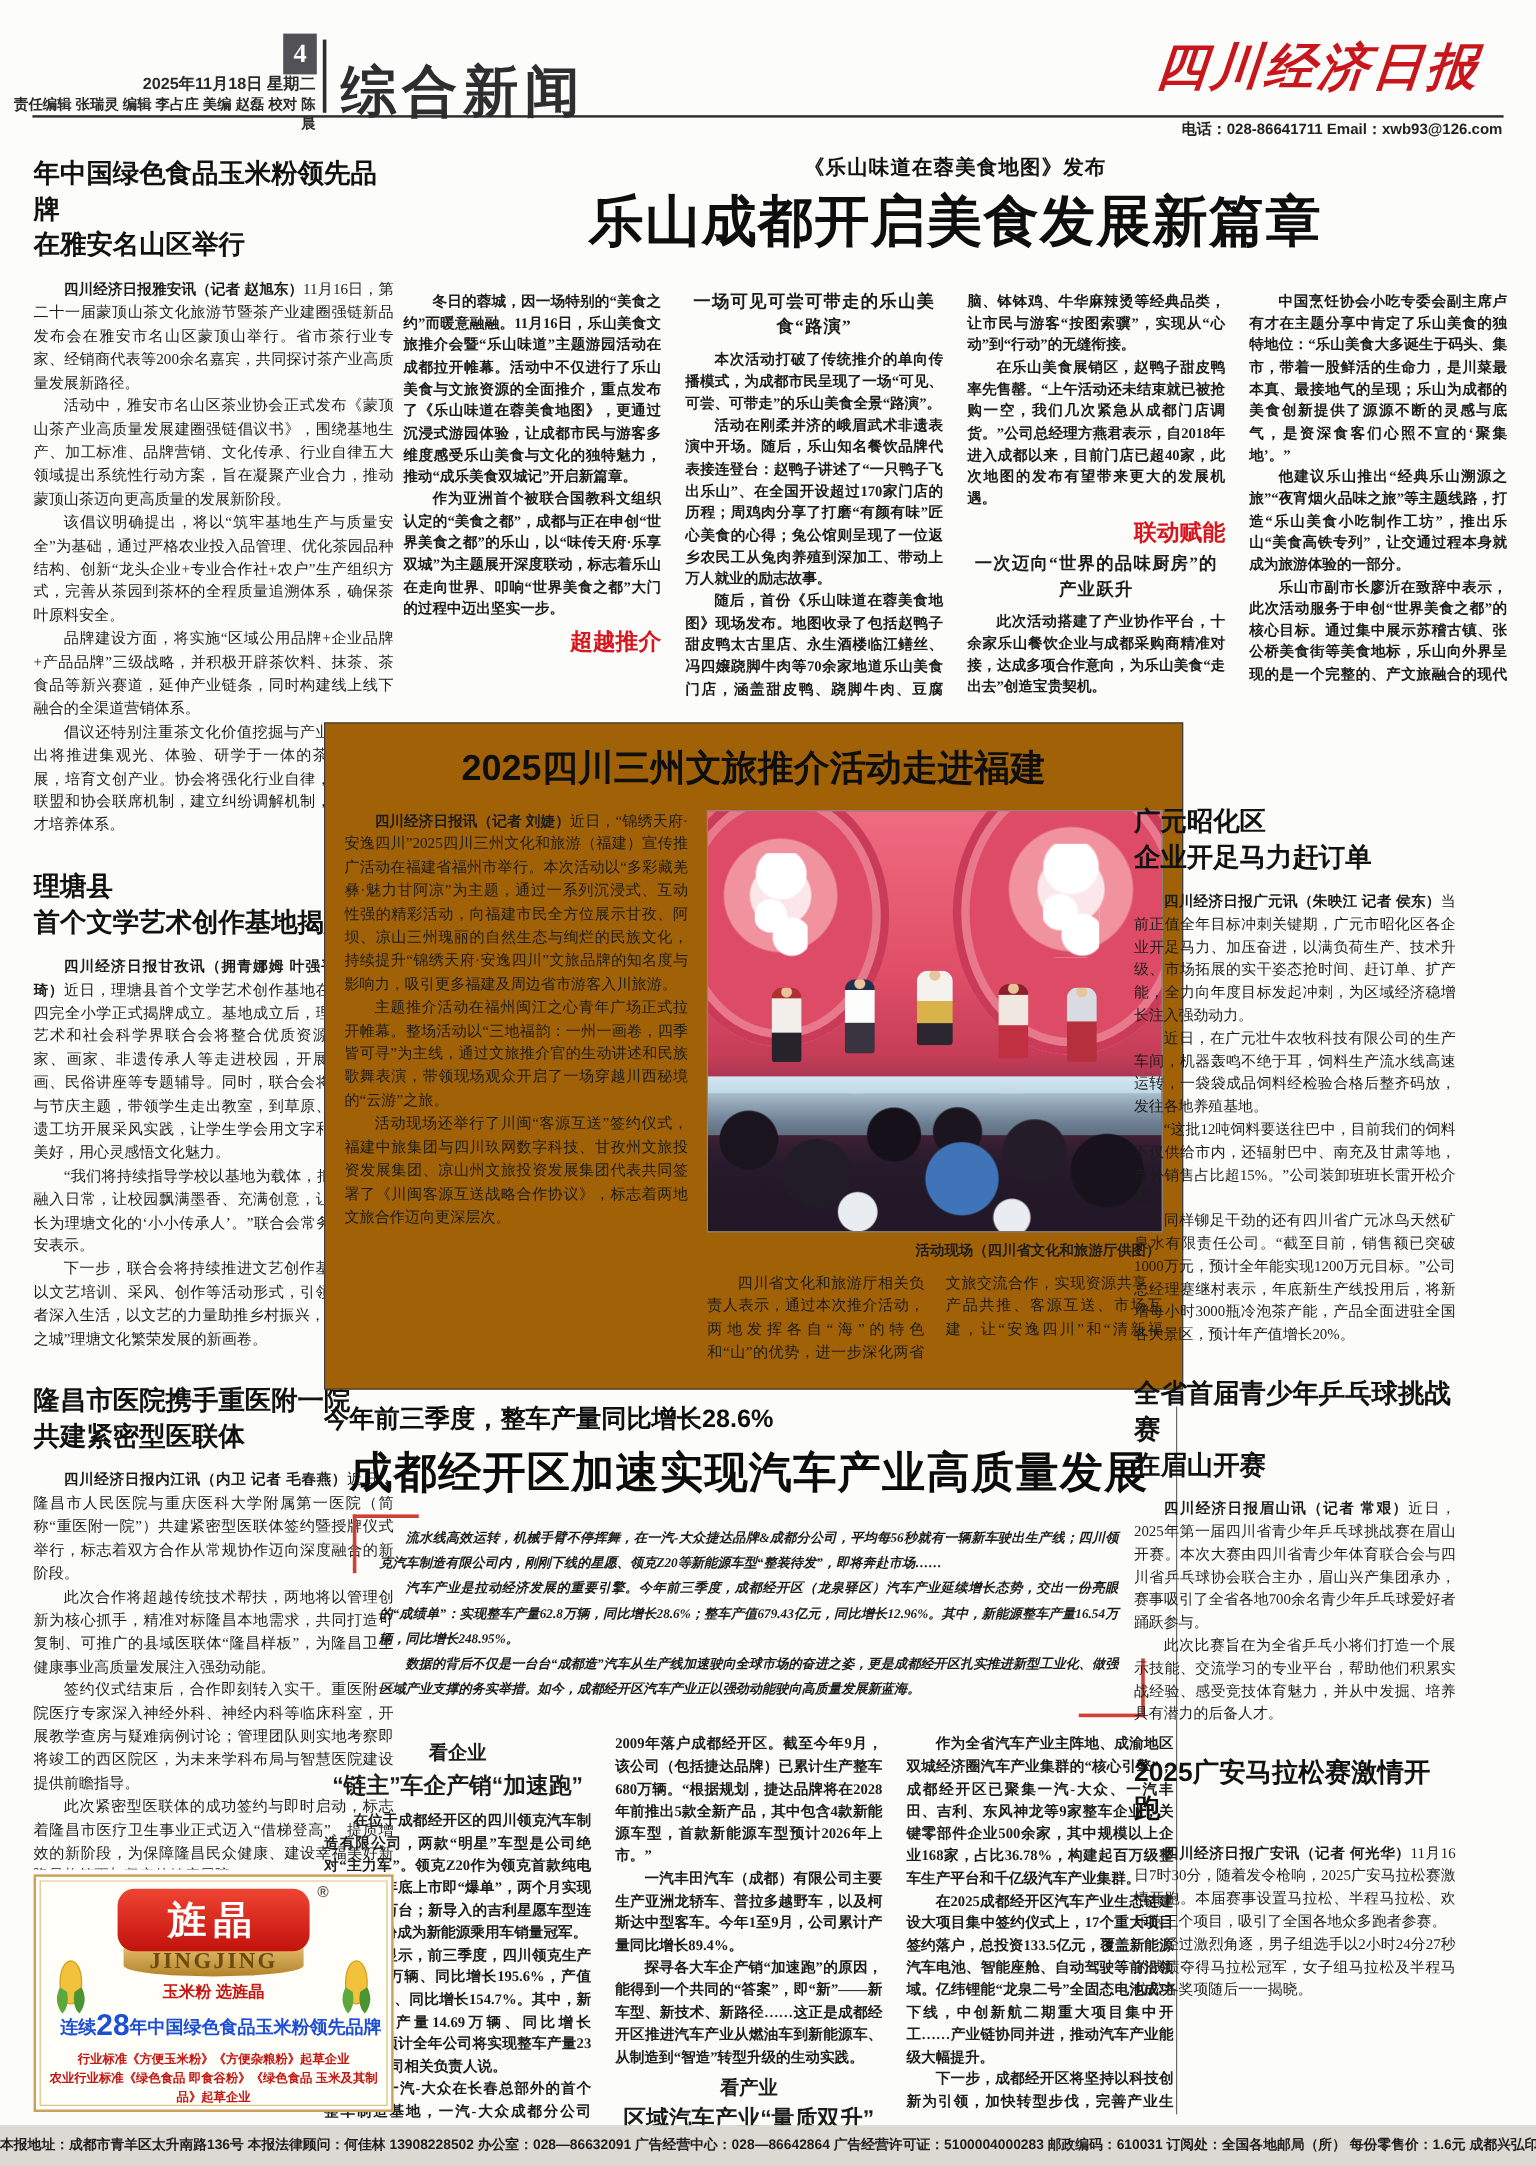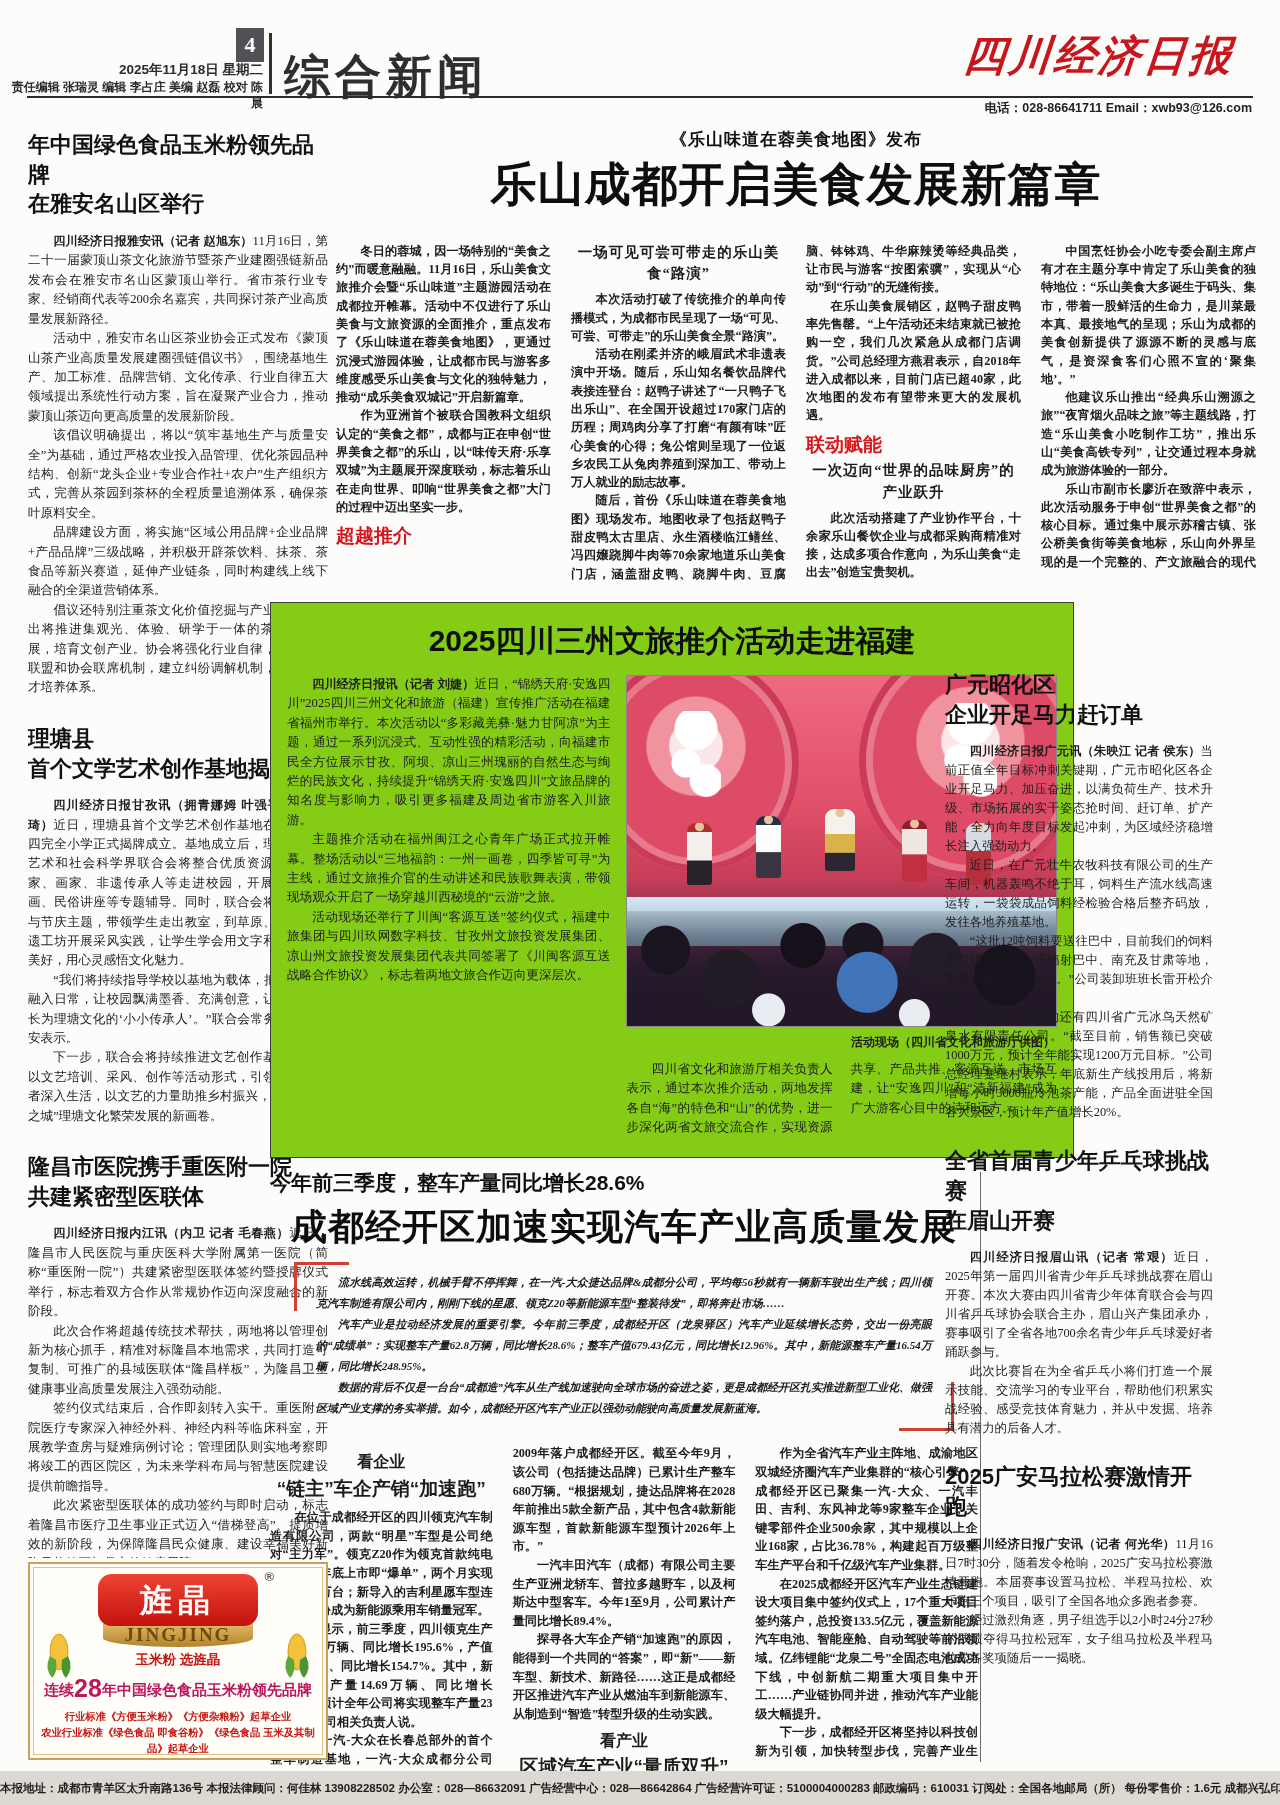--- a/index.html
+++ b/index.html
@@ -33,28 +33,28 @@
   .l-art .art-title{margin-top:6px;}
 
   
   #main-article{position:absolute;left:336px;top:130px;width:920px;}
   .kicker{text-align:center;font:700 17px/1.2 "Liberation Sans",sans-serif;color:#111;letter-spacing:1px;}
   .headline{text-align:center;font-family:"Liberation Sans",sans-serif;font-weight:900;
             font-size:46px;line-height:1.12;letter-spacing:1px;color:#0e0e0e;margin-top:9px;}
   .main-cols{margin-top:17px;height:352px;column-count:4;column-gap:20px;overflow:hidden;
              font-size:12.2px;line-height:18.3px;text-align:justify;}
   .sg-p{text-indent:2em;margin:0;font-weight:bold;}
-  .sg-rh{color:#d8151c;font:700 19px/1.6 "Liberation Sans",sans-serif;text-align:left;margin:5px 0 0;}
+  .sg-rh{color:#d8151c;font:700 19px/1.6 "Liberation Sans",sans-serif;text-align:right;margin:5px 0 0;}
   .sg-rs{font-weight:700;font-size:14.5px;line-height:1.5;text-align:center;margin:0 0 5px;letter-spacing:1px;}
   .sg-bh{font:900 16px/1.7 "Liberation Sans",sans-serif;text-align:center;margin-top:4px;}
   .sg-bh2{font:900 19px/1.35 "Liberation Sans",sans-serif;text-align:center;margin-bottom:7px;}
 
   
-  #sanzhou-box{position:absolute;left:270px;top:602px;width:804px;height:556px;border:1px solid #3c3c3c;
-               box-sizing:border-box;padding:12px 16px;background:#84cc16;}
+  #sanzhou-box{position:absolute;left:270px;top:602px;width:716px;height:556px;border:1px solid #3c3c3c;
+               box-sizing:border-box;padding:12px 16px;background:#a16207;}
   .box-title{text-align:center;font:900 30px/1.2 "Liberation Sans",sans-serif;color:#0f0f0f;margin:8px 0 16px;}
   .box-flex{display:flex;gap:16px;}
   .box-left{width:42%;height:452px;overflow:hidden;}
   .box-right{flex:1;}
   .photo{position:relative;height:350px;overflow:hidden;border:1px solid #888;
          background:linear-gradient(180deg,#ef6a80 0%,#e04f68 38%,#c63d58 58%,#7c2c48 72%,#35203a 84%,#241a28 100%);}
   .fan{position:absolute;border-radius:50%;
        background:radial-gradient(circle at 50% 42%,#fbe7e9 0 16%,#f0939f 17% 30%,#dd4b66 31% 100%);
        box-shadow:inset 0 0 0 7px #c93b58, inset 0 0 0 14px #e8798c;}
   .fan::after{content:"";position:absolute;left:38%;top:26%;width:24%;height:40%;
@@ -107,21 +107,21 @@
       border:2px solid #c9a05c;box-shadow:inset 0 0 0 3px #fff, inset 0 0 0 4px #e2c econ;}
   #ad{box-shadow:inset 0 0 0 3px #fffef8, inset 0 0 0 4px #dec08a;background:#fffef8;padding:10px 8px 6px;}
   .ad-logo-wrap{position:relative;width:160px;margin:0 auto;text-align:center;}
   .ad-logo{background:linear-gradient(#ef4433,#c2120d);border-radius:14px;color:#fff;
            font:900 32px/52px "Liberation Sans",sans-serif;letter-spacing:6px;text-align:center;}
   .ad-reg{position:absolute;right:-16px;top:-4px;font:700 13px/1 "Liberation Sans",sans-serif;color:#555;}
   .ad-ribbon{width:150px;margin:-4px auto 3px;background:linear-gradient(#e2bc6b,#b3832a);
              color:#6e4b0d;text-align:center;font:900 19px/25px "Liberation Serif",serif;
              letter-spacing:2px;border-radius:0 0 50% 50%/0 0 36% 36%;}
   .ad-tag{color:#c51612;font:700 13.5px/1.5 "Liberation Sans",sans-serif;text-align:center;}
-  .ad-head{color:#be185d;font:900 15px/1.35 "Liberation Sans",sans-serif;text-align:center;margin:2px 0 3px;}
+  .ad-head{color:#1d4ed8;font:900 15px/1.35 "Liberation Sans",sans-serif;text-align:right;margin:2px 0 3px;}
   .ad-head .num{font-size:25px;vertical-align:-2px;}
   .ad-lines{color:#c51612;font:700 10.3px/1.55 "Liberation Sans",sans-serif;text-align:center;}
   .corn{position:absolute;top:64px;width:34px;height:52px;}
   .corn.left{left:12px;} .corn.right{right:12px;}
 
   
   #footer-bar{position:absolute;left:0;top:1771px;width:1280px;height:34px;background:#dcd9d2;
               text-align:center;font:700 11.5px/34px "Liberation Sans",sans-serif;color:#1d1d1d;
               white-space:nowrap;overflow:hidden;}
 </style>

